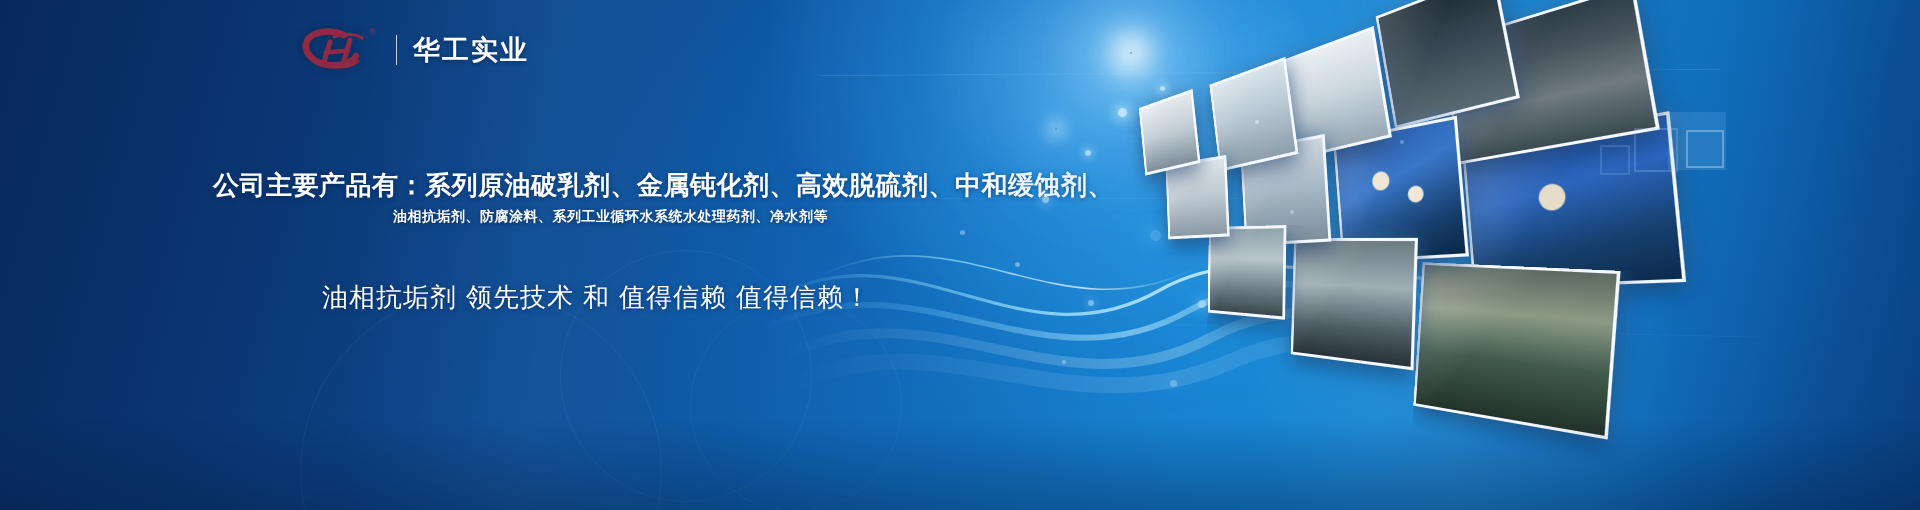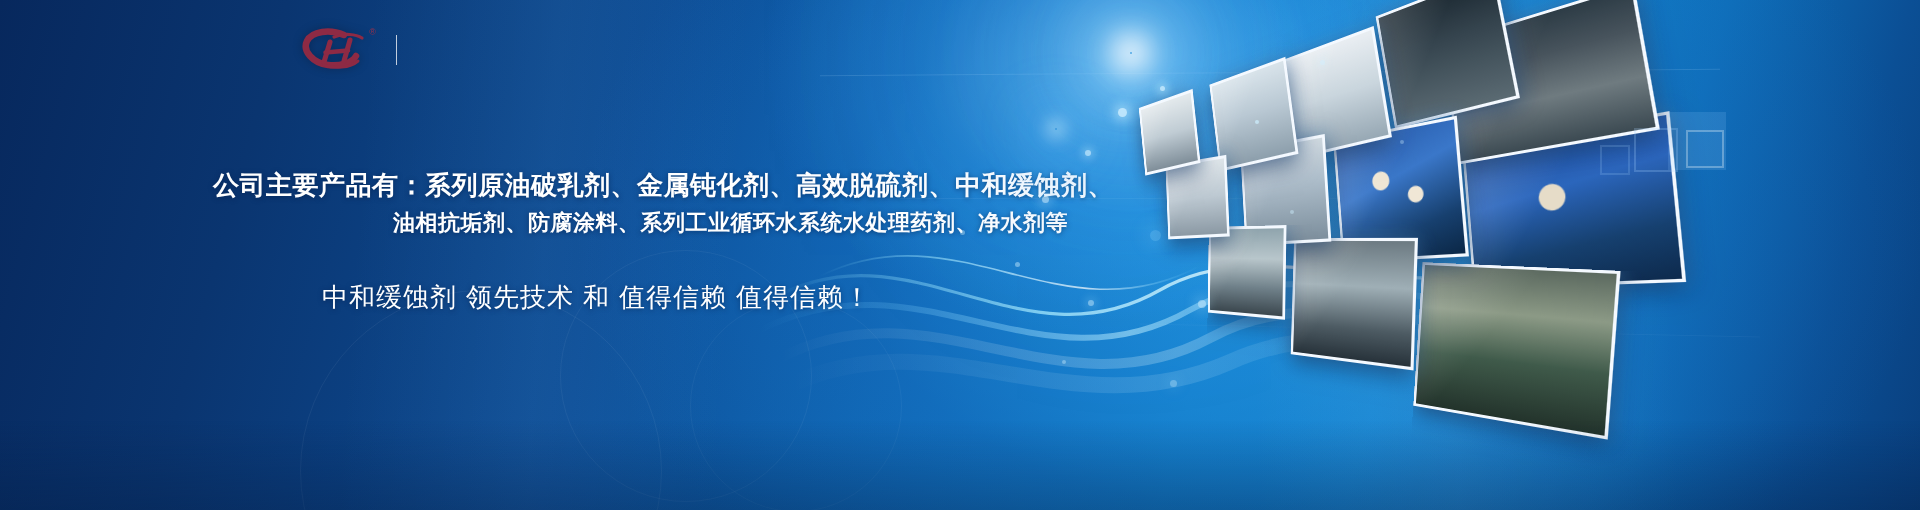--- a/index.html
+++ b/index.html
@@ -63,21 +63,21 @@
   }
 
   
   .copy{position:absolute;left:0;top:0;width:1000px;}
   .line{
     color:#ffffff;white-space:nowrap;
     font-family:"DejaVu Sans","Liberation Sans",sans-serif;
     text-shadow:0 1px 5px rgba(2,28,72,.6);
   }
   .prod1{position:absolute;left:213px;top:168px;font-size:26px;font-weight:700;letter-spacing:.5px;}
-  .prod2{position:absolute;left:393px;top:208px;font-size:22px;font-weight:700;letter-spacing:.5px;}
+  .prod2{position:absolute;left:393px;top:208px;font-size:14px;font-weight:700;letter-spacing:.5px;}
   .tag{position:absolute;left:322px;top:280px;font-size:26px;font-weight:400;letter-spacing:1px;}
   .tag .em{font-weight:400;letter-spacing:1px;}
   .tag .sep{display:inline-block;width:9px;}
 
   
   .burst{
     position:absolute;left:1130px;top:52px;width:2px;height:2px;pointer-events:none;
     box-shadow:
       0 0 28px 16px rgba(255,255,255,.95),
       0 0 70px 38px rgba(175,228,255,.60),
@@ -178,27 +178,28 @@
 
         <path d="M25.5 24.5 L48 22.5" fill="none" stroke="#8e2a44" stroke-width="4.5" stroke-linecap="round"></path>
 
         <path d="M34 9 C44 5 56 6 62 10" fill="none" stroke="#8e2a44" stroke-width="3.2" stroke-linecap="round"></path>
 
         <path d="M24 37 C34 41 50 40 58 33" fill="none" stroke="#8e2a44" stroke-width="3" stroke-linecap="round"></path>
       </svg>
       <span class="reg">®</span>
     </div>
     <div class="divider"></div>
+    <div class="logo-text">华工实业</div>
   </div>
 
   <div class="copy">
     <div class="line prod1">公司主要产品有：系列原油破乳剂、金属钝化剂、高效脱硫剂、中和缓蚀剂、</div>
     <div class="line prod2">油相抗垢剂、防腐涂料、系列工业循环水系统水处理药剂、净水剂等</div>
     <div class="line tag">
-      <span>中和缓蚀剂</span><span class="sep"></span><span class="em">领先技术</span><span class="sep"></span><span>和</span><span class="sep"></span><span class="em">值得信赖</span><span class="sep"></span><span class="em">值得信赖！</span>
+      <span>油相抗垢剂</span><span class="sep"></span><span class="em">领先技术</span><span class="sep"></span><span>和</span><span class="sep"></span><span class="em">值得信赖</span><span class="sep"></span><span class="em">值得信赖！</span>
     </div>
   </div>
 
   <svg class="rb-svg" viewBox="0 0 820 260">
     <defs>
       <linearGradient id="rg1" x1="0" y1="0" x2="1" y2="0">
         <stop offset="0%" stop-color="#8fe4ff" stop-opacity="0"></stop>
         <stop offset="35%" stop-color="#a9ecff" stop-opacity=".75"></stop>
         <stop offset="70%" stop-color="#ffffff" stop-opacity=".9"></stop>
         <stop offset="100%" stop-color="#6fd4ff" stop-opacity="0"></stop>

